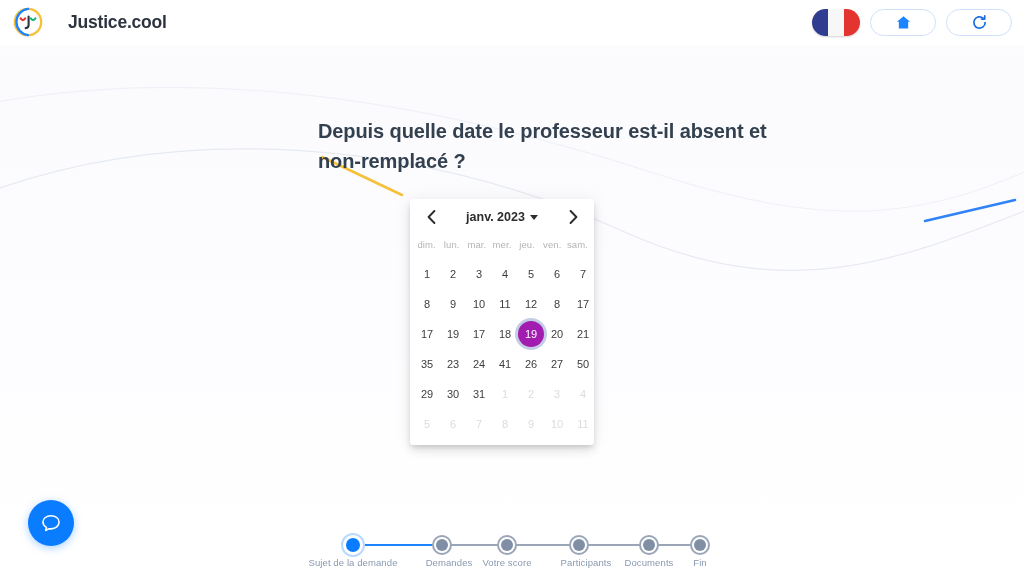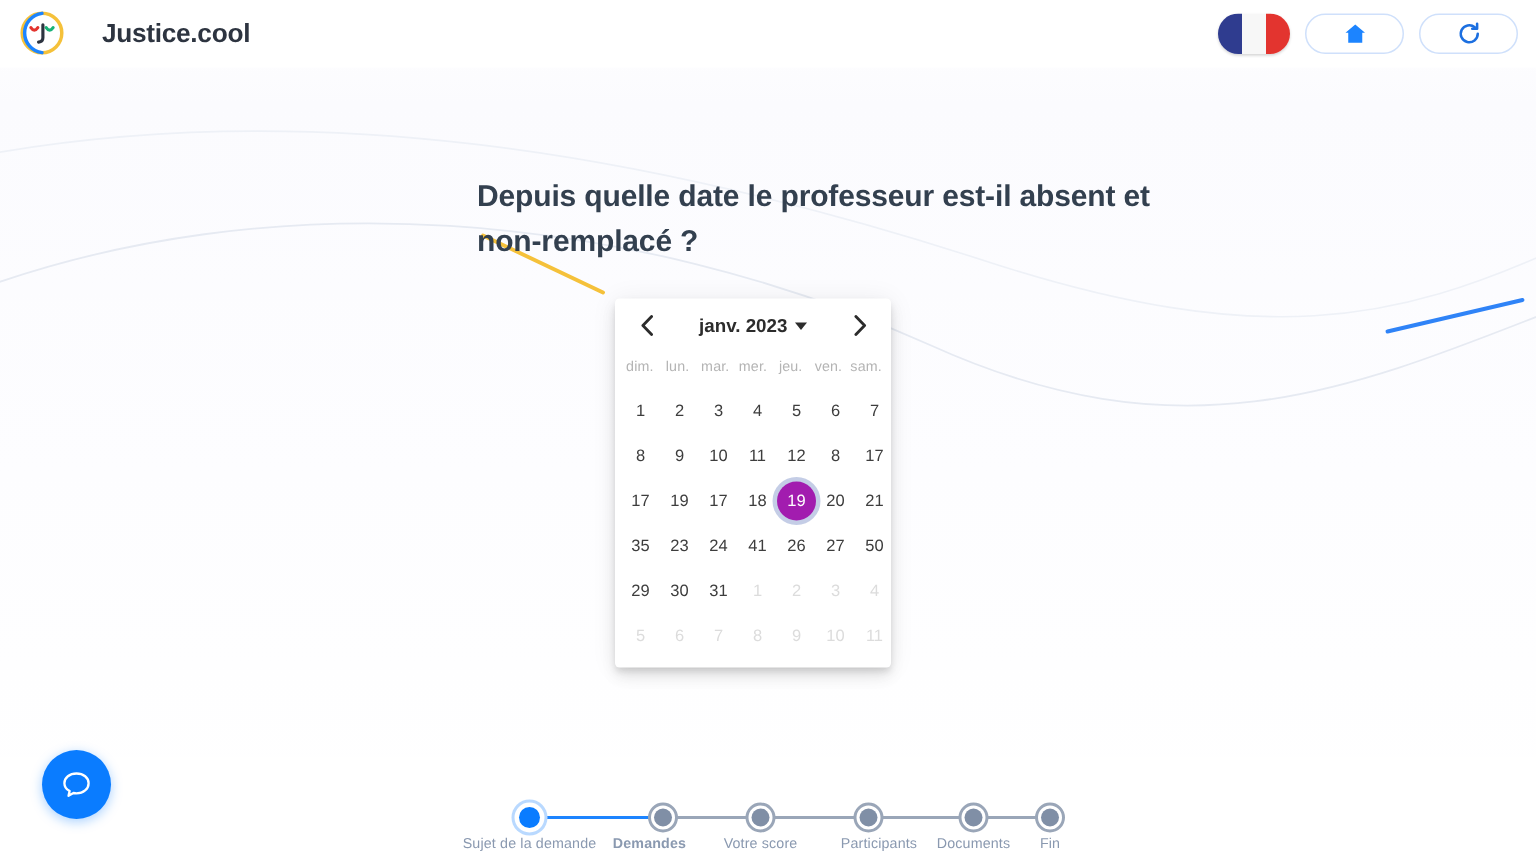--- a/index.html
+++ b/index.html
@@ -536,21 +536,21 @@
     <svg width="22" height="22" viewBox="0 0 24 24">
       <path d="M12 4 C7 4 3.2 7 3.2 11 C3.2 13.4 4.7 15.5 7 16.8
                L6.2 20.2 L9.8 18.2 C10.5 18.3 11.2 18.4 12 18.4
                C17 18.4 20.8 15.2 20.8 11 C20.8 7 17 4 12 4 Z" fill="none" stroke="#ffffff" stroke-width="1.7" stroke-linejoin="round"></path>
     </svg>
   </div>
 
   <div class="stepper">
     <div class="step-labels" id="step-labels">
         <div class="step-label" style="left: 56px;">Sujet de la demande</div>
-        <div class="step-label" style="left: 136px; font-weight: bold;">Demandes</div>
+        <div class="step-label" style="left: 152px;">Demandes</div>
         <div class="step-label" style="left: 210px;">Votre score</div>
         <div class="step-label" style="left: 277px; padding-left: 24px;">Participants</div>
         <div class="step-label" style="left: 352px;">Documents</div>
         <div class="step-label" style="left: 403px;">Fin</div>
       </div>
     <div id="step-tracks">
         <div class="step-track active" style="left: 56px; width: 89px;"></div>
         <div class="step-track" style="left: 145px; width: 65px;"></div>
         <div class="step-track" style="left: 210px; width: 72px;"></div>
         <div class="step-track" style="left: 282px; width: 70px;"></div>

